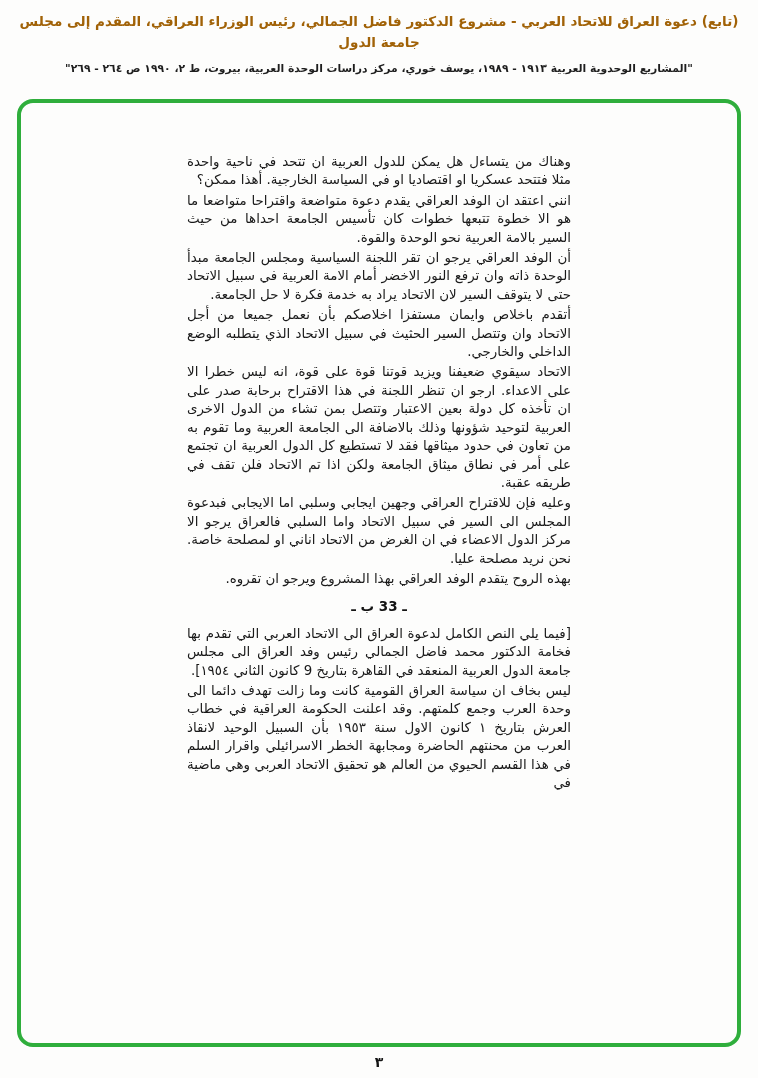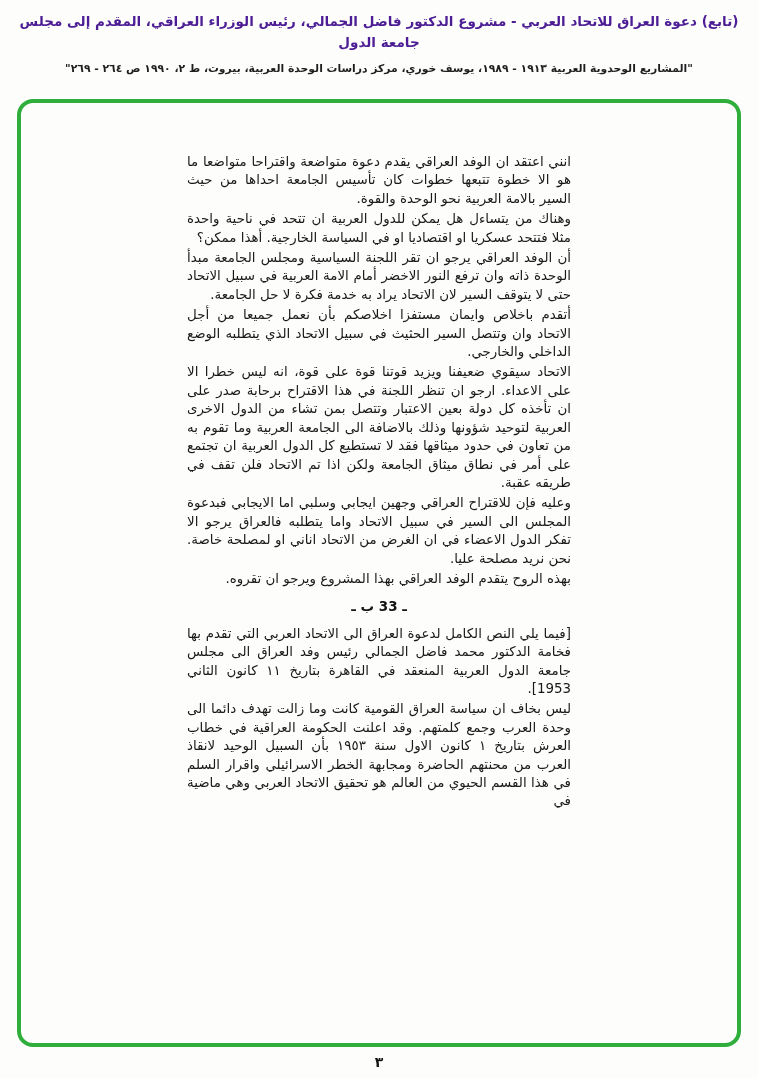--- a/index.html
+++ b/index.html
@@ -16,21 +16,21 @@
   }
   .page-header {
     direction: rtl;
     text-align: center;
     padding: 11px 18px 0;
   }
   .title-line {
     font-weight: bold;
     font-size: 13.5px;
     line-height: 21px;
-    color: #4c1d95;
+    color: #a16207;
   }
   .citation-line {
     font-weight: bold;
     font-size: 10.8px;
     line-height: 14px;
     margin-top: 9px;
     color: #1e1e1e;
   }
   .content-frame {
     position: absolute;
@@ -76,30 +76,30 @@
 
 <div class="page">
 
   <header class="page-header">
     <div class="title-line">(تابع) دعوة العراق للاتحاد العربي - مشروع الدكتور فاضل الجمالي، رئيس الوزراء العراقي، المقدم إلى مجلس جامعة الدول</div>
     <div class="citation-line">"المشاريع الوحدوية العربية ١٩١٣ - ١٩٨٩، يوسف خوري، مركز دراسات الوحدة العربية، بيروت، ط ٢، ١٩٩٠ ص ٢٦٤ - ٢٦٩"</div>
   </header>
 
   <div class="content-frame" style="border-color: rgb(47, 174, 60);">
     <div class="text-column">
+      <p>وهناك من يتساءل هل يمكن للدول العربية ان تتحد في ناحية واحدة مثلا فتتحد عسكريا او اقتصاديا او في السياسة الخارجية. أهذا ممكن؟</p>
       <p>انني اعتقد ان الوفد العراقي يقدم دعوة متواضعة واقتراحا متواضعا ما هو الا خطوة تتبعها خطوات كان تأسيس الجامعة احداها من حيث السير بالامة العربية نحو الوحدة والقوة.</p>
-      <p>وهناك من يتساءل هل يمكن للدول العربية ان تتحد في ناحية واحدة مثلا فتتحد عسكريا او اقتصاديا او في السياسة الخارجية. أهذا ممكن؟</p>
       <p>أن الوفد العراقي يرجو ان تقر اللجنة السياسية ومجلس الجامعة مبدأ الوحدة ذاته وان ترفع النور الاخضر أمام الامة العربية في سبيل الاتحاد حتى لا يتوقف السير لان الاتحاد يراد به خدمة فكرة لا حل الجامعة.</p>
       <p>أتقدم باخلاص وايمان مستفزا اخلاصكم بأن نعمل جميعا من أجل الاتحاد وان وتتصل السير الحثيث في سبيل الاتحاد الذي يتطلبه الوضع الداخلي والخارجي.</p>
       <p>الاتحاد سيقوي ضعيفنا ويزيد قوتنا قوة على قوة، انه ليس خطرا الا على الاعداء. ارجو ان تنظر اللجنة في هذا الاقتراح برحابة صدر على ان تأخذه كل دولة بعين الاعتبار وتتصل بمن تشاء من الدول الاخرى العربية لتوحيد شؤونها وذلك بالاضافة الى الجامعة العربية وما تقوم به من تعاون في حدود ميثاقها فقد لا تستطيع كل الدول العربية ان تجتمع على أمر في نطاق ميثاق الجامعة ولكن اذا تم الاتحاد فلن تقف في طريقه عقبة.</p>
-      <p>وعليه فإن للاقتراح العراقي وجهين ايجابي وسلبي اما الايجابي فبدعوة المجلس الى السير في سبيل الاتحاد واما يتطلبه فالعراق يرجو الا تفكر الدول الاعضاء في ان الغرض من الاتحاد اناني او لمصلحة خاصة. نحن نريد مصلحة عليا.</p>
+      <p>وعليه فإن للاقتراح العراقي وجهين ايجابي وسلبي اما الايجابي فبدعوة المجلس الى السير في سبيل الاتحاد واما السلبي فالعراق يرجو الا مركز الدول الاعضاء في ان الغرض من الاتحاد اناني او لمصلحة خاصة. نحن نريد مصلحة عليا.</p>
       <p>بهذه الروح يتقدم الوفد العراقي بهذا المشروع ويرجو ان تقروه.</p>
 
       <div class="section-marker">ـ 33 ب ـ</div>
 
-      <p>[فيما يلي النص الكامل لدعوة العراق الى الاتحاد العربي التي تقدم بها فخامة الدكتور محمد فاضل الجمالي رئيس وفد العراق الى مجلس جامعة الدول العربية المنعقد في القاهرة بتاريخ ١١ كانون الثاني 1953].</p>
+      <p>[فيما يلي النص الكامل لدعوة العراق الى الاتحاد العربي التي تقدم بها فخامة الدكتور محمد فاضل الجمالي رئيس وفد العراق الى مجلس جامعة الدول العربية المنعقد في القاهرة بتاريخ 9 كانون الثاني ١٩٥٤].</p>
       <p>ليس بخاف ان سياسة العراق القومية كانت وما زالت تهدف دائما الى وحدة العرب وجمع كلمتهم. وقد اعلنت الحكومة العراقية في خطاب العرش بتاريخ ١ كانون الاول سنة ١٩٥٣ بأن السبيل الوحيد لانقاذ العرب من محنتهم الحاضرة ومجابهة الخطر الاسرائيلي واقرار السلم في هذا القسم الحيوي من العالم هو تحقيق الاتحاد العربي وهي ماضية في</p>
     </div>
   </div>
 
   <div class="page-number">٣</div>
 
 </div>
 
 </body></html>

